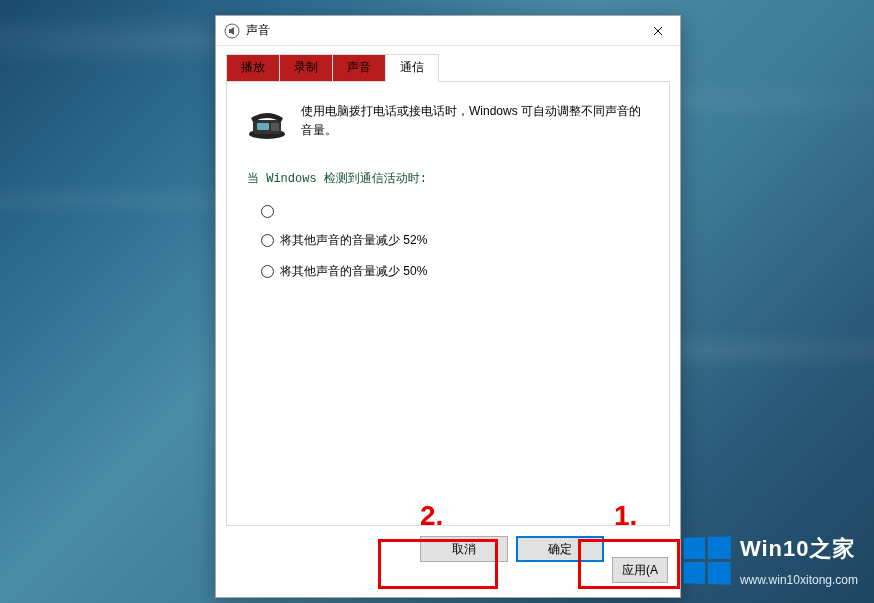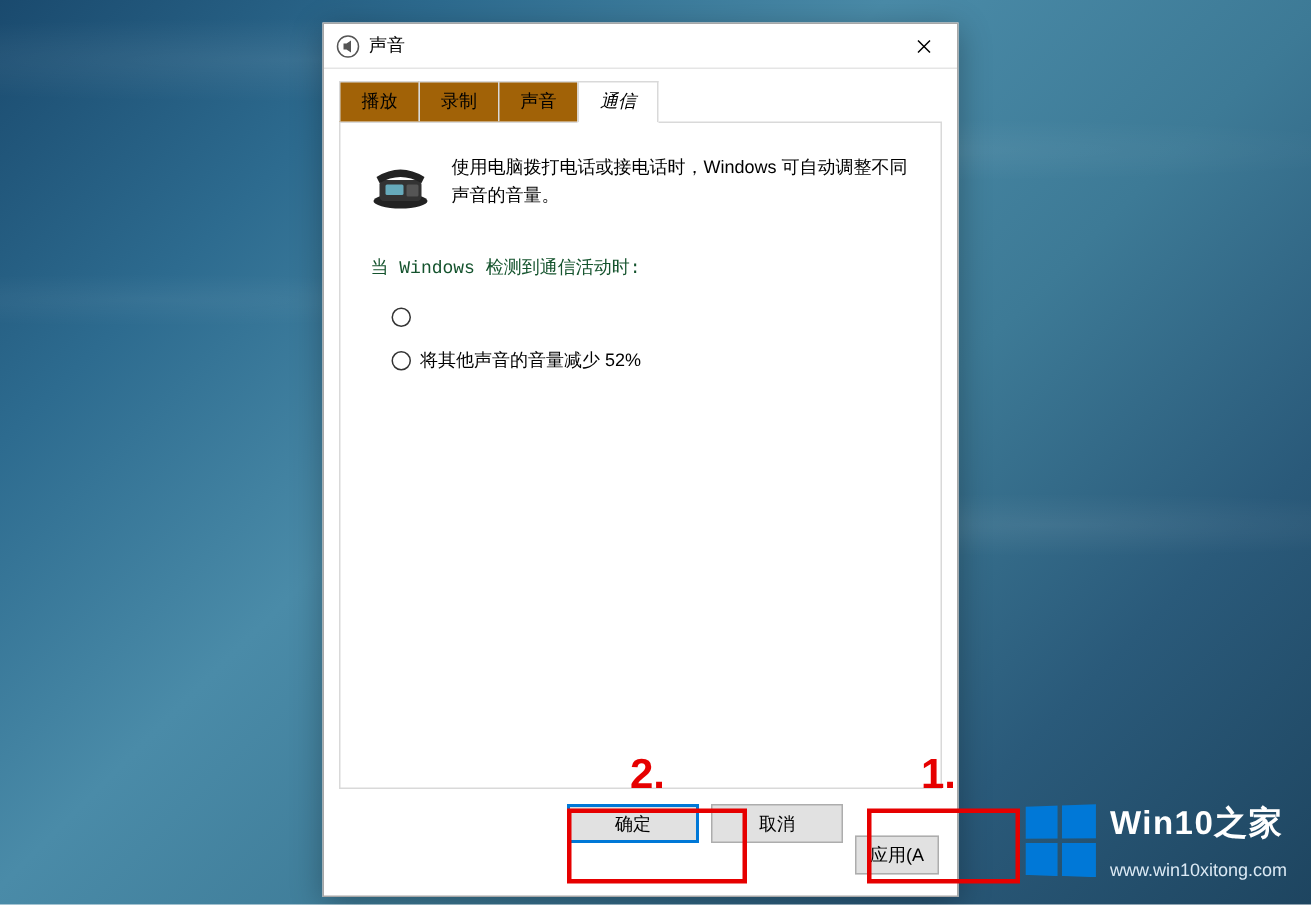--- a/index.html
+++ b/index.html
@@ -21,21 +21,21 @@
     background:
       radial-gradient(ellipse 600px 40px at 200px 40px, rgba(255,255,255,0.08), transparent 70%),
       radial-gradient(ellipse 500px 30px at 600px 100px, rgba(255,255,255,0.06), transparent 70%),
       radial-gradient(ellipse 400px 25px at 100px 200px, rgba(255,255,255,0.05), transparent 70%),
       radial-gradient(ellipse 450px 30px at 700px 350px, rgba(255,255,255,0.07), transparent 70%);
   }
   .dialog {
     position: absolute;
     left: 215px;
     top: 15px;
-    width: 424px;
+    width: 466px;
     height: 583px;
     background: #ffffff;
     border: 1px solid #a7a7a7;
     box-shadow: 0 4px 20px rgba(0,0,0,0.3);
     display: flex;
     flex-direction: column;
   }
   .titlebar {
     height: 30px;
     display: flex;
@@ -63,33 +63,32 @@
     flex-direction:column;
   }
   .tabs-header {
     display:flex;
     position:relative;
   }
   .tab {
     padding: 4px 14px 5px 14px;
     border:1px solid #d9d9d9;
     border-bottom:none;
-    background:#a16207;
+    background:#b91c1c;
     margin-right:-1px;
     color:#000;
     position:relative;
     cursor:pointer;
   }
   .tab.active {
     background:#fff;
     border-color:#d9d9d9;
     z-index:2;
     border-bottom:1px solid #fff;
     margin-bottom:-1px;
-    font-style:italic;
   }
   .tab-content {
     border:1px solid #d9d9d9;
     flex:1;
     padding: 18px 20px;
     background:#fff;
   }
   .desc-row {
     display:flex;
     align-items:flex-end;
@@ -230,27 +229,31 @@
       <div class="section-label">当 Windows 检测到通信活动时:</div>
 
       <div class="radio-group">
         <div class="radio-row">
           <span class="radio"></span>
         </div>
         <div class="radio-row">
           <span class="radio"></span>
           <span class="radio-label">将其他声音的音量减少 52%</span>
         </div>
+        <div class="radio-row">
+          <span class="radio"></span>
+          <span class="radio-label">将其他声音的音量减少 50%</span>
+        </div>
       </div>
     </div>
   </div>
 
   <div class="btn-bar">
+    <div class="btn">取消</div>
     <div class="btn default">确定</div>
-    <div class="btn">取消</div>
     <div class="btn cut">应用(A</div>
   </div>
 </div>
 
 <div class="anno" style="left:378px; top:539px; width:120px; height:50px;"></div>
 <div class="anno" style="left:578px; top:539px; width:102px; height:50px;"></div>
 <div class="anno-label" style="left:420px; top:500px;">2.</div>
 <div class="anno-label" style="left:614px; top:500px;">1.</div>
 
 <div class="watermark">

